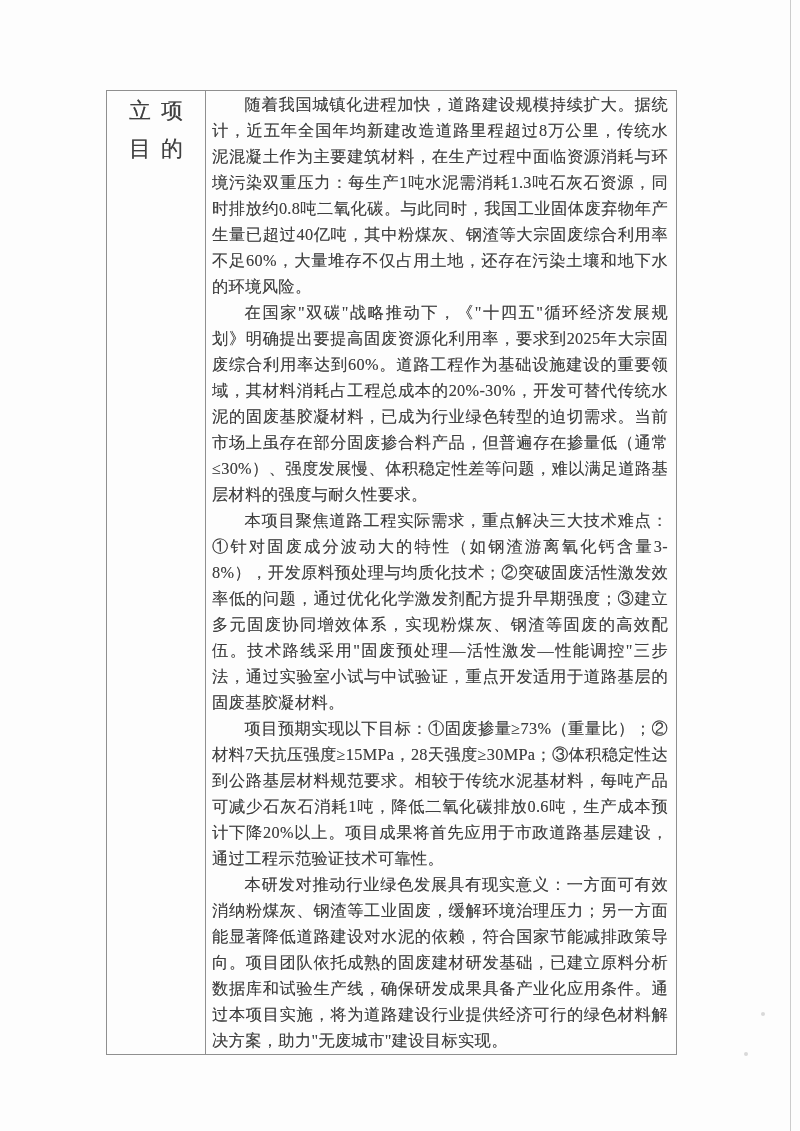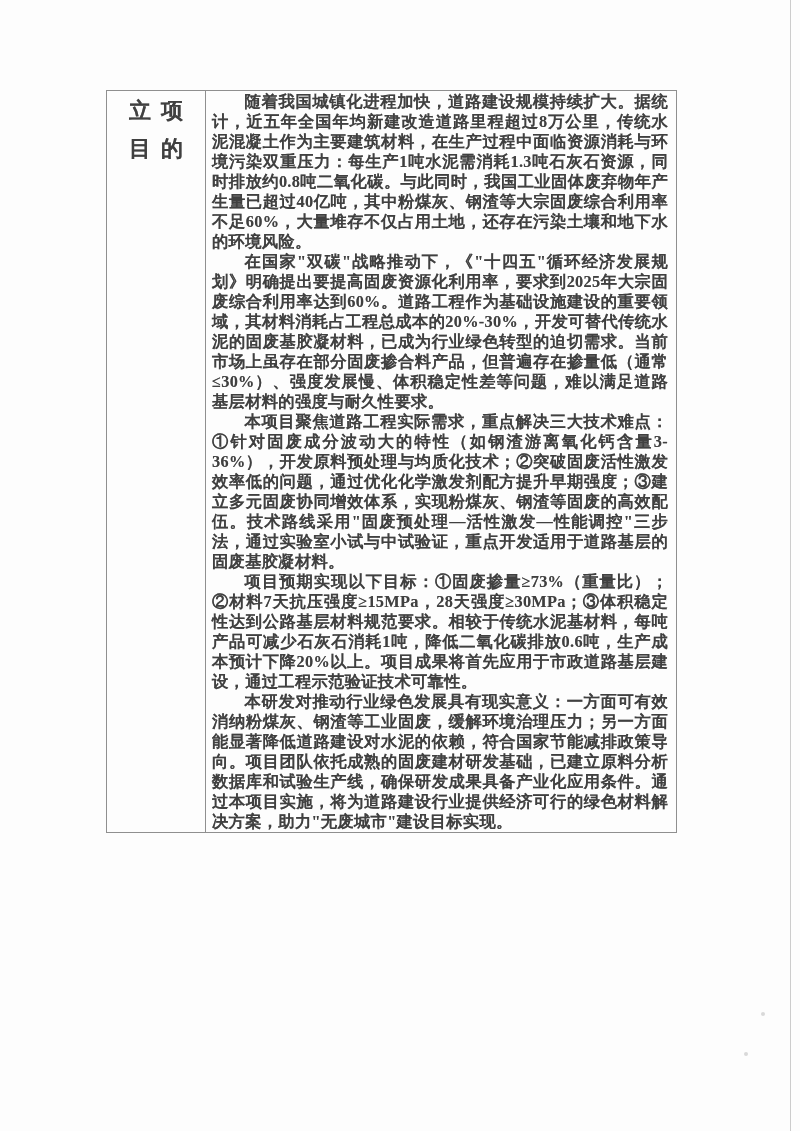--- a/index.html
+++ b/index.html
@@ -7,21 +7,20 @@
     margin: 0; padding: 0;
     width: 800px; height: 1131px;
     background: #fdfdfd;
     font-family: "Liberation Serif", "DejaVu Serif", serif;
     overflow: hidden;
   }
   .page {
     position: relative;
     width: 632px; height: 1131px;
     background: #fdfdfd;
-    font-weight: bold;
   }
   .page-edge {
     position: absolute;
     left: 790px; top: 0;
     width: 1px; height: 1131px;
     background: #cccccc;
   }
   table.doc-table {
     position: absolute;
     left: 106px; top: 90px;
@@ -44,21 +43,21 @@
     display: block;
     letter-spacing: 0.45em;
     padding-left: 0.45em;
     line-height: 38px;
     text-shadow: 0 0 0.4px rgba(60,60,60,0.55);
   }
   tr.row-org .label-line { line-height: 40px; }
   td.content-cell {
     padding: 1px 8px 0 6px;
     font-size: 16.3px;
-    line-height: 20px;
+    line-height: 26px;
   }
   td.content-cell p {
     margin: 0;
     text-indent: 2em;
     text-align: justify;
     text-justify: inter-ideograph;
     letter-spacing: 0.3px;
     color: #404040;
     text-shadow: 0 0 0.4px rgba(64,64,64,0.5);
   }
@@ -89,21 +88,21 @@
     </colgroup>
     <tbody>
         <tr class="row-purpose">
       <td class="label-cell" style="height:742px">
         <span class="label-line">立项</span>
         <span class="label-line">目的</span>
       </td>
       <td class="content-cell">
         <p>随着我国城镇化进程加快，道路建设规模持续扩大。据统计，近五年全国年均新建改造道路里程超过8万公里，传统水泥混凝土作为主要建筑材料，在生产过程中面临资源消耗与环境污染双重压力：每生产1吨水泥需消耗1.3吨石灰石资源，同时排放约0.8吨二氧化碳。与此同时，我国工业固体废弃物年产生量已超过40亿吨，其中粉煤灰、钢渣等大宗固废综合利用率不足60%，大量堆存不仅占用土地，还存在污染土壤和地下水的环境风险。</p>
         <p>在国家"双碳"战略推动下，《"十四五"循环经济发展规划》明确提出要提高固废资源化利用率，要求到2025年大宗固废综合利用率达到60%。道路工程作为基础设施建设的重要领域，其材料消耗占工程总成本的20%-30%，开发可替代传统水泥的固废基胶凝材料，已成为行业绿色转型的迫切需求。当前市场上虽存在部分固废掺合料产品，但普遍存在掺量低（通常≤30%）、强度发展慢、体积稳定性差等问题，难以满足道路基层材料的强度与耐久性要求。</p>
-        <p>本项目聚焦道路工程实际需求，重点解决三大技术难点：①针对固废成分波动大的特性（如钢渣游离氧化钙含量3-36%），开发原料预处理与均质化技术；②突破固废活性激发效率低的问题，通过优化化学激发剂配方提升早期强度；③建立多元固废协同增效体系，实现粉煤灰、钢渣等固废的高效配伍。技术路线采用"固废预处理—活性激发—性能调控"三步法，通过实验室小试与中试验证，重点开发适用于道路基层的固废基胶凝材料。</p>
+        <p>本项目聚焦道路工程实际需求，重点解决三大技术难点：①针对固废成分波动大的特性（如钢渣游离氧化钙含量3-8%），开发原料预处理与均质化技术；②突破固废活性激发效率低的问题，通过优化化学激发剂配方提升早期强度；③建立多元固废协同增效体系，实现粉煤灰、钢渣等固废的高效配伍。技术路线采用"固废预处理—活性激发—性能调控"三步法，通过实验室小试与中试验证，重点开发适用于道路基层的固废基胶凝材料。</p>
         <p>项目预期实现以下目标：①固废掺量≥73%（重量比）；②材料7天抗压强度≥15MPa，28天强度≥30MPa；③体积稳定性达到公路基层材料规范要求。相较于传统水泥基材料，每吨产品可减少石灰石消耗1吨，降低二氧化碳排放0.6吨，生产成本预计下降20%以上。项目成果将首先应用于市政道路基层建设，通过工程示范验证技术可靠性。</p>
         <p>本研发对推动行业绿色发展具有现实意义：一方面可有效消纳粉煤灰、钢渣等工业固废，缓解环境治理压力；另一方面能显著降低道路建设对水泥的依赖，符合国家节能减排政策导向。项目团队依托成熟的固废建材研发基础，已建立原料分析数据库和试验生产线，确保研发成果具备产业化应用条件。通过本项目实施，将为道路建设行业提供经济可行的绿色材料解决方案，助力"无废城市"建设目标实现。</p>
       </td>
     </tr>
   </tbody>
     </table>
 
   <div class="speck speck-1"></div>
   <div class="speck speck-2"></div>
 

